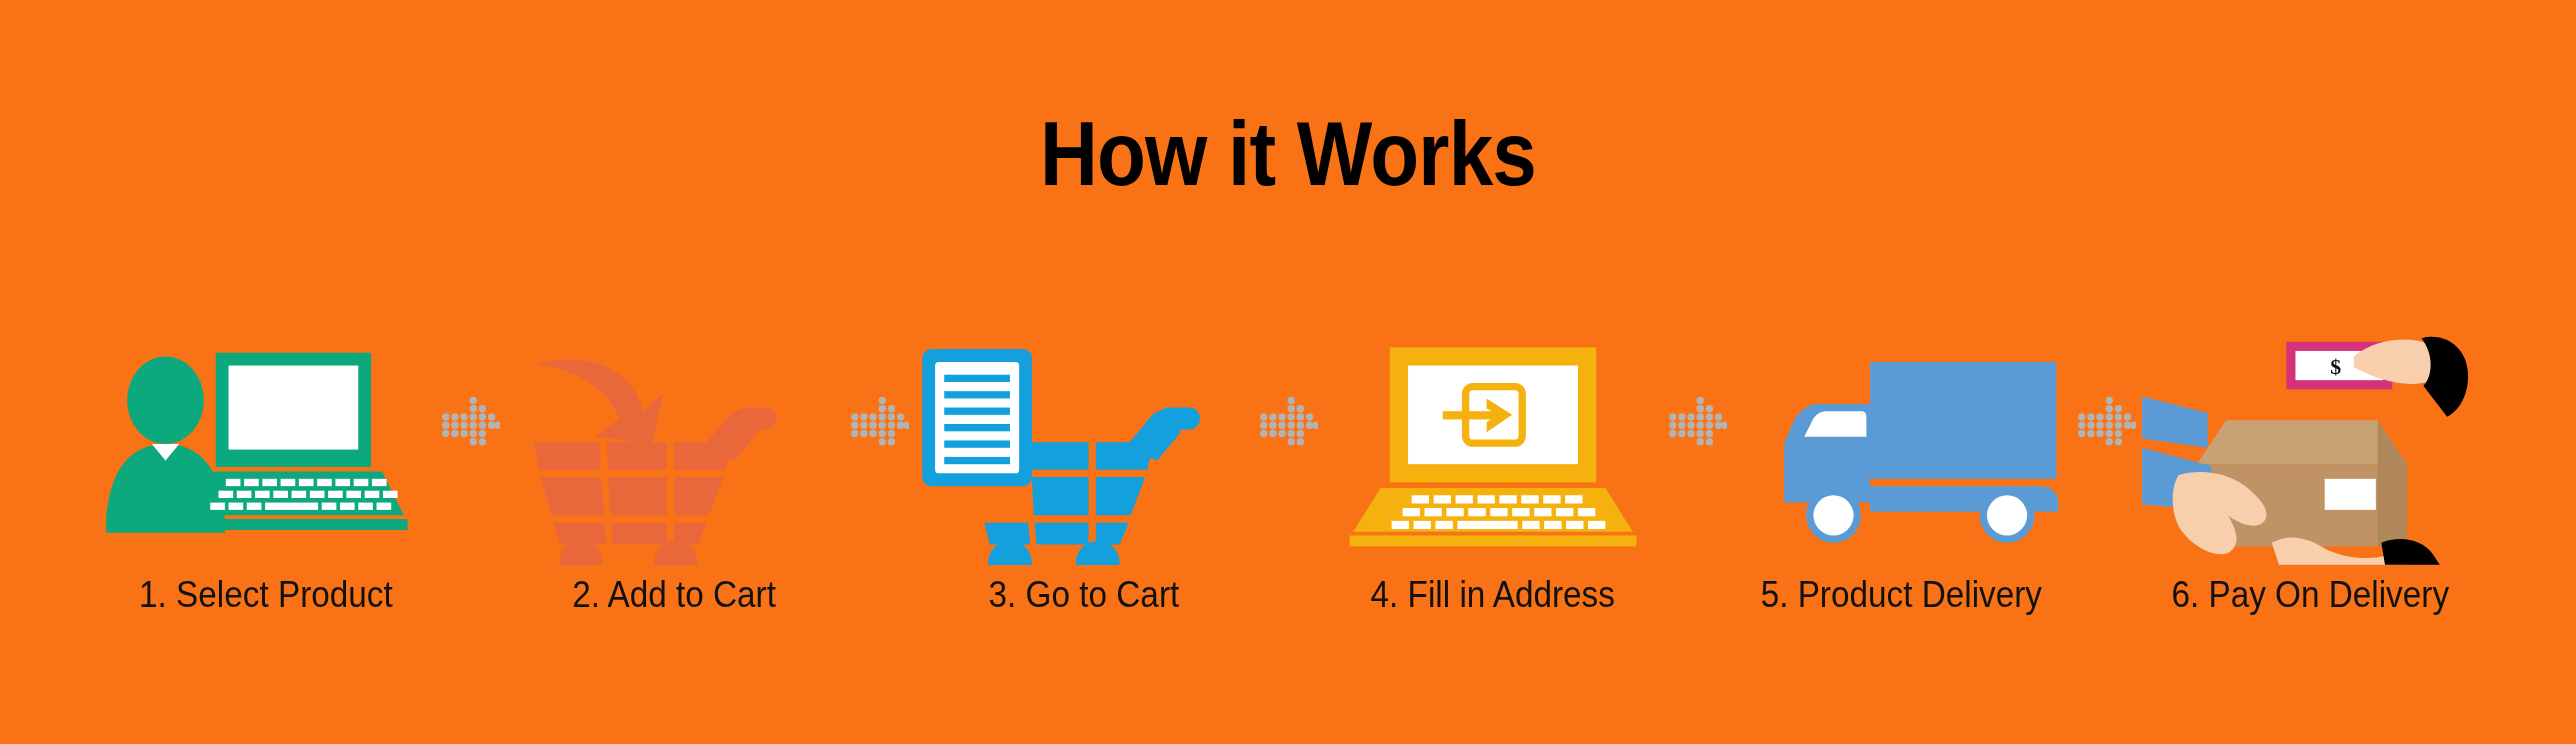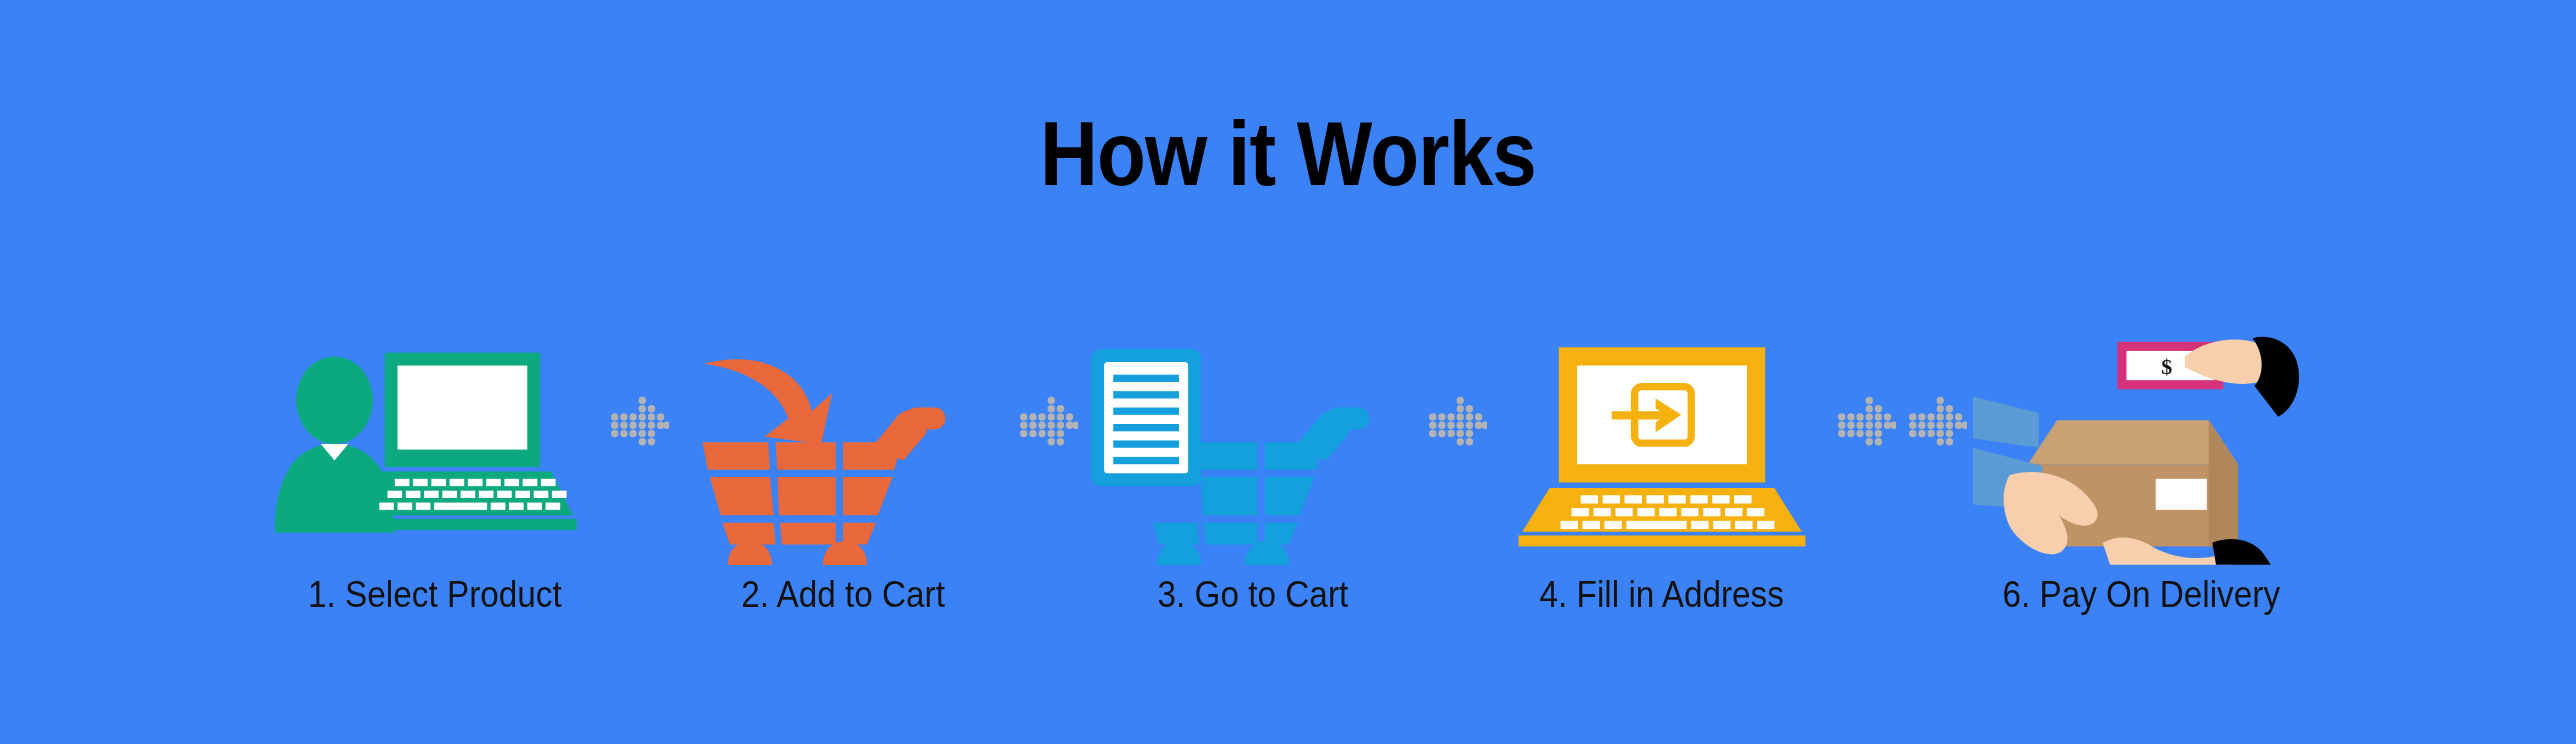--- a/index.html
+++ b/index.html
@@ -12,21 +12,21 @@
     width: 2576px;
     height: 745px;
     overflow: hidden;
     font-family: "Liberation Sans", "DejaVu Sans", sans-serif;
   }
 
   #infographic {
     position: relative;
     width: 2576px;
     height: 745px;
-    background: #3b82f6;
+    background: #f97316;
   }
 
   
   #page-title {
     position: absolute;
     top: 108px;
     left: 0;
     width: 2576px;
     text-align: center;
     font-family: "Liberation Sans Narrow", "Liberation Sans", sans-serif;
@@ -409,20 +409,44 @@
             <circle cx="45" cy="33" r="4"></circle>
           <circle cx="45" cy="42" r="4"></circle>
             <circle cx="45" cy="51" r="4"></circle>
           <circle cx="55" cy="24" r="4"></circle>
             <circle cx="55" cy="33" r="4"></circle>
           <circle cx="62" cy="33" r="4"></circle>
         </g>
       </svg>
     </div>
 
+    <div class="step">
+      <div class="step-art">
+        <svg viewBox="0 0 370 250" xmlns="http://www.w3.org/2000/svg">
+          <g fill="#5B9BD5">
+
+            <rect x="150" y="28" width="204" height="128"></rect>
+
+            <path d="M150 164 L336 164 C 350 164, 356 172, 356 182 L356 192 L150 192 Z"></path>
+
+            <path d="M56 118 L56 182 L150 182 L150 74 L96 74 C 82 74, 72 82, 66 94 Z"></path>
+
+            <path d="M66 94 C 72 82, 82 74, 96 74 L150 74 L150 118 L56 118 Z"></path>
+
+            <path d="M88 90 C 92 84, 98 82, 104 82 L140 82 C 144 82, 146 84, 146 88 L146 110 L78 110 Z" fill="#FFFFFF"></path>
+
+            <circle cx="110" cy="196" r="30" fill="#5B9BD5"></circle>
+            <circle cx="110" cy="196" r="22" fill="#FFFFFF"></circle>
+            <circle cx="300" cy="196" r="30" fill="#5B9BD5"></circle>
+            <circle cx="300" cy="196" r="22" fill="#FFFFFF"></circle>
+          </g>
+        </svg>
+      </div>
+      <div class="step-label">5. Product Delivery</div>
+    </div>
 
     <div class="arrow-sep">
       <svg viewBox="0 0 64 60" xmlns="http://www.w3.org/2000/svg">
         <g fill="#B3B3B3">
           <circle cx="5" cy="24" r="4"></circle>
             <circle cx="5" cy="33" r="4"></circle>
             <circle cx="5" cy="42" r="4"></circle>
           <circle cx="15" cy="24" r="4"></circle>
             <circle cx="15" cy="33" r="4"></circle>
             <circle cx="15" cy="42" r="4"></circle>

